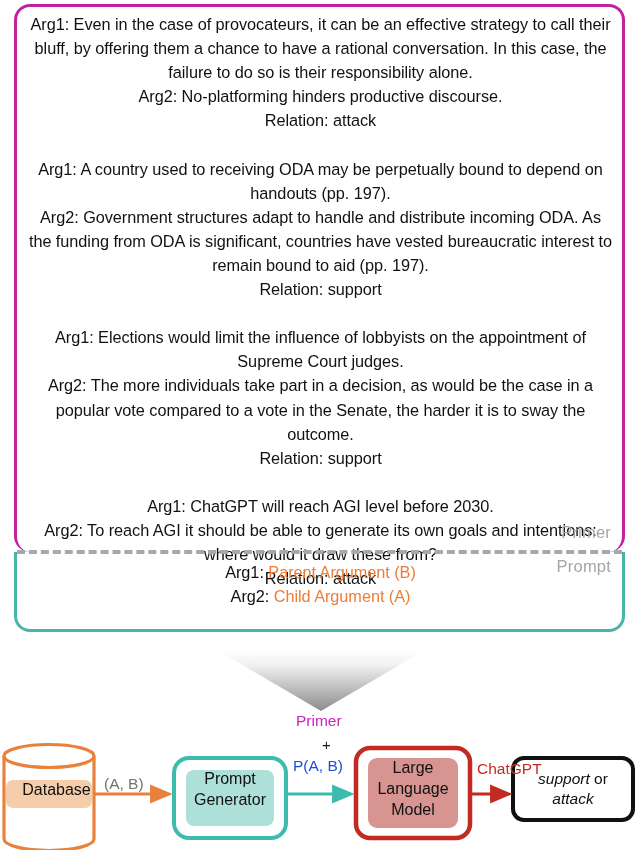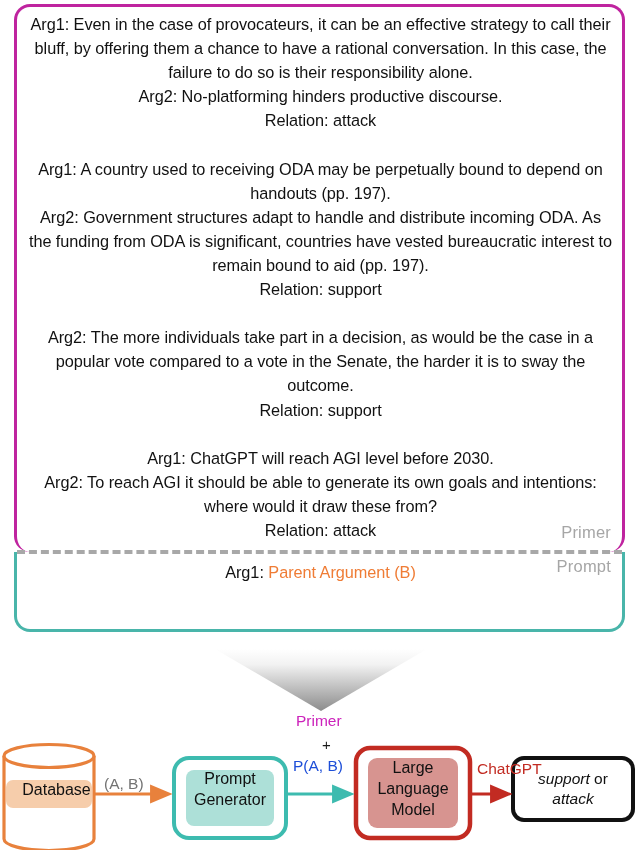--- a/index.html
+++ b/index.html
@@ -143,39 +143,44 @@
       <div class="line">Relation: attack</div>
     </div>
 
     <div class="block">
       <div class="line">Arg1: A country used to receiving ODA may be perpetually bound to depend on handouts (pp. 197).</div>
       <div class="line">Arg2: Government structures adapt to handle and distribute incoming ODA. As the funding from ODA is significant, countries have vested bureaucratic interest to remain bound to aid (pp. 197).</div>
       <div class="line">Relation: support</div>
     </div>
 
     <div class="block">
+      <div class="line">Arg1: Elections would limit the influence of lobbyists on the appointment of Supreme Court judges.</div>
       <div class="line">Arg2: The more individuals take part in a decision, as would be the case in a popular vote compared to a vote in the Senate, the harder it is to sway the outcome.</div>
       <div class="line">Relation: support</div>
     </div>
 
     <div class="block">
       <div class="line">Arg1: ChatGPT will reach AGI level before 2030.</div>
       <div class="line">Arg2: To reach AGI it should be able to generate its own goals and intentions: where would it draw these from?</div>
       <div class="line">Relation: attack</div>
     </div>
   </div>
 
   <div class="divider"></div>
   <div class="side-label" id="label-primer">Primer</div>
   <div class="side-label" id="label-prompt">Prompt</div>
 
   <div class="text-body" style="top:556px;">
     <div class="line">
       <span class="lbl">Arg1:</span>
       <span class="ph">Parent Argument (B)</span>
+    </div>
+    <div class="line">
+      <span class="lbl">Arg2:</span>
+      <span class="ph">Child Argument (A)</span>
     </div>
   </div>
 </div>
 
 <svg id="funnel" viewBox="0 0 212 62">
   <defs>
     <linearGradient id="funnelGrad" x1="0" y1="0" x2="0" y2="1">
       <stop offset="0%" stop-color="#ffffff"></stop>
       <stop offset="25%" stop-color="#f2f2f2"></stop>
       <stop offset="100%" stop-color="#8c8c8c"></stop>

